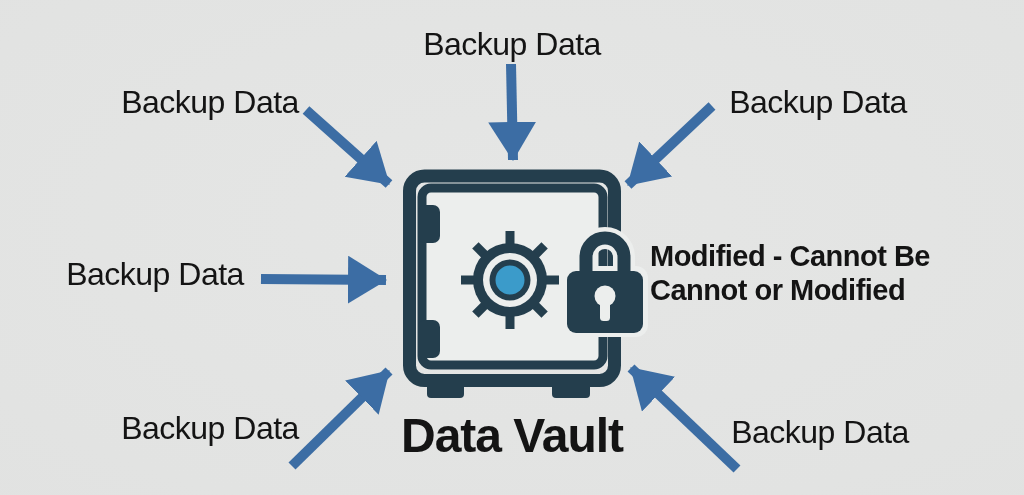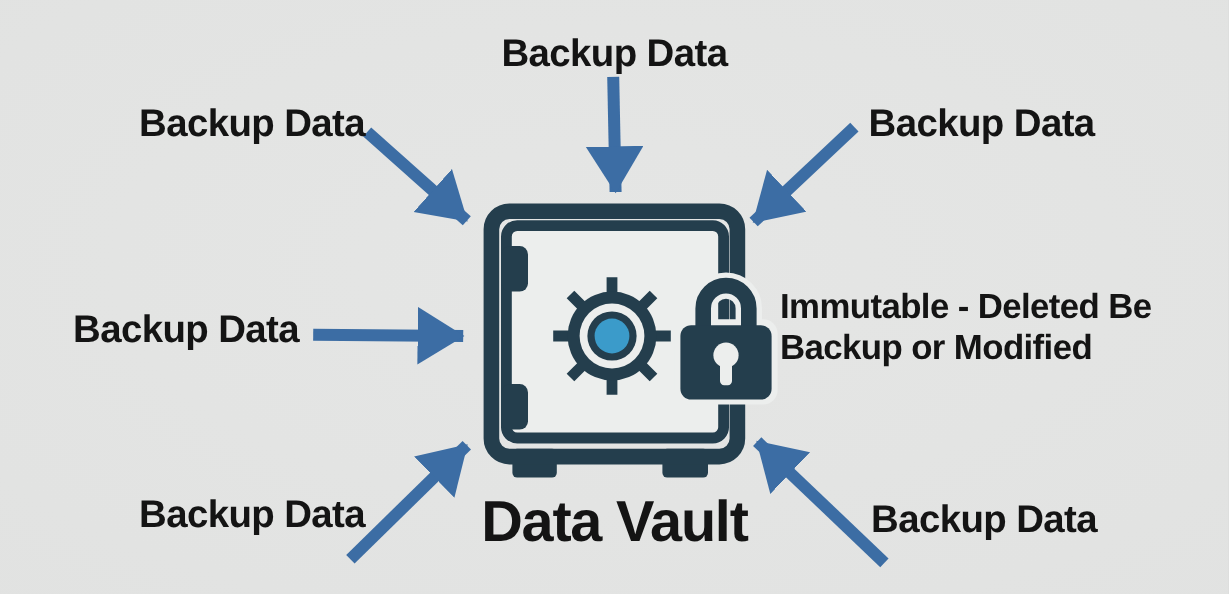--- a/index.html
+++ b/index.html
@@ -16,21 +16,21 @@
                 var(--background, #e5e6e5) 0%, #e0e1e0 78%, #dadbda 100%);
   }
   #diagram-svg {
     position: absolute;
     left: 0; top: 0;
     width: 1024px;
     height: 495px;
   }
   .lbl {
     position: absolute;
-    font-weight: 700;
+    font-weight: 400;
     font-size: 32px;
     letter-spacing: -0.5px;
     color: var(--text, #141414);
     white-space: nowrap;
     transform: translateX(-50%);
   }
   .vault-title {
     position: absolute;
     font-weight: 700;
     font-size: 48px;
@@ -135,17 +135,17 @@
 
   <div class="lbl" style="left:155px; top:256px;">Backup Data</div>
 
   <div class="lbl" style="left:210px; top:410px;">Backup Data</div>
 
   <div class="lbl" style="left:820px; top:414px;">Backup Data</div>
 
   <div class="vault-title" style="left:512px; top:408px;">Data Vault</div>
 
   <div class="immutable-note">
-    <div>Immutable - Deleted Be</div>
-    <div>Backup or Modified</div>
+    <div>Modified - Cannot Be</div>
+    <div>Cannot or Modified</div>
   </div>
 
 </div>
 
 </body></html>

